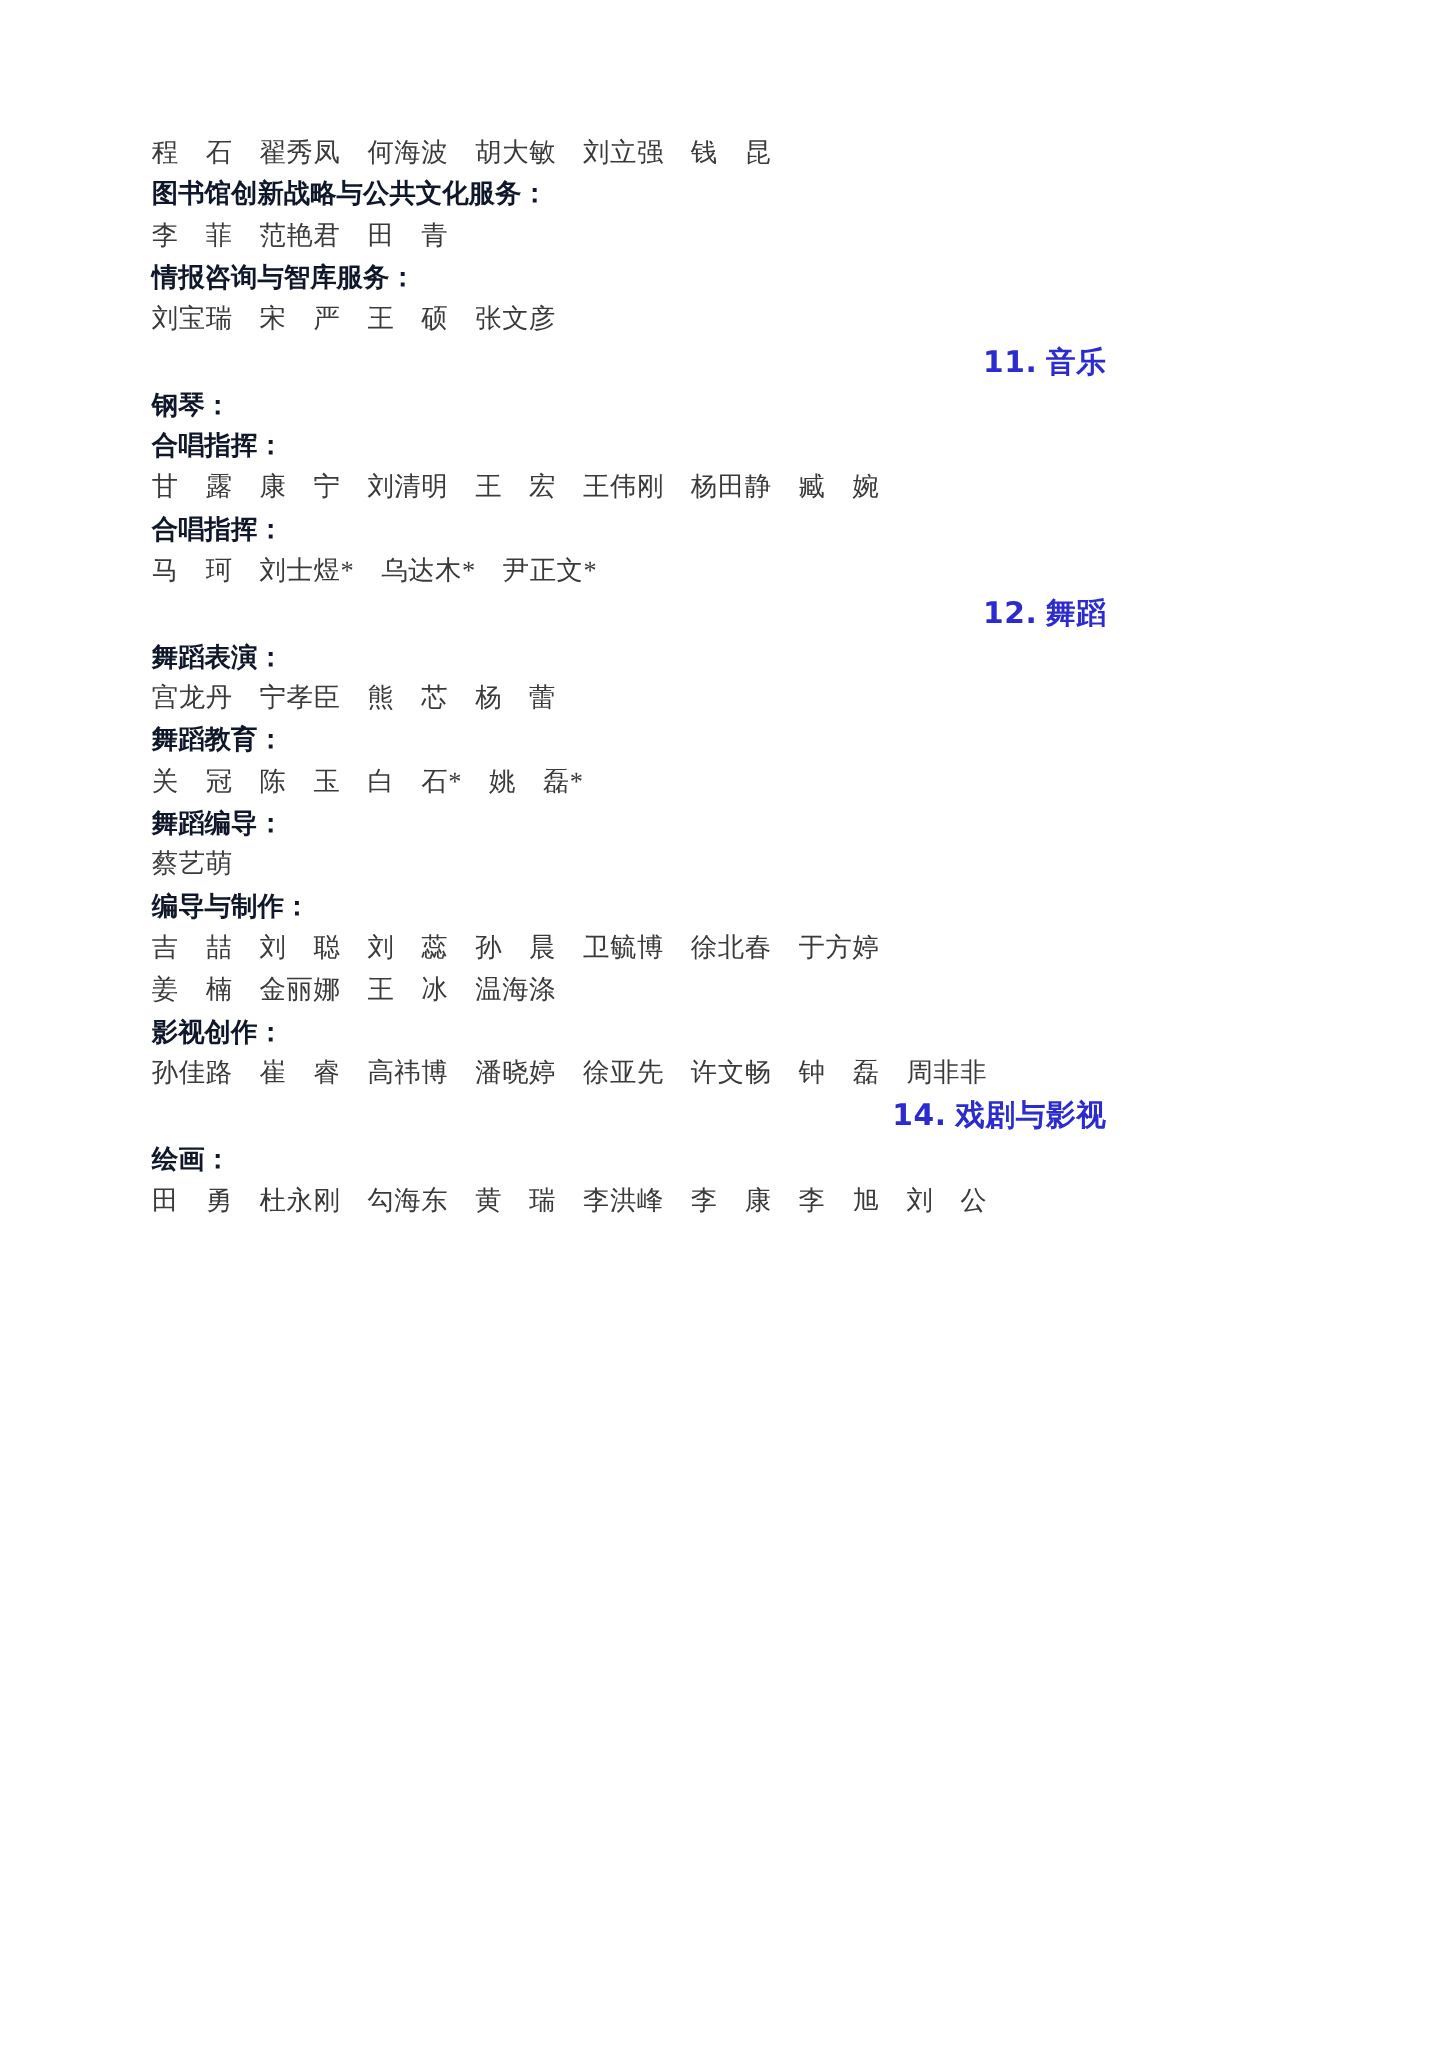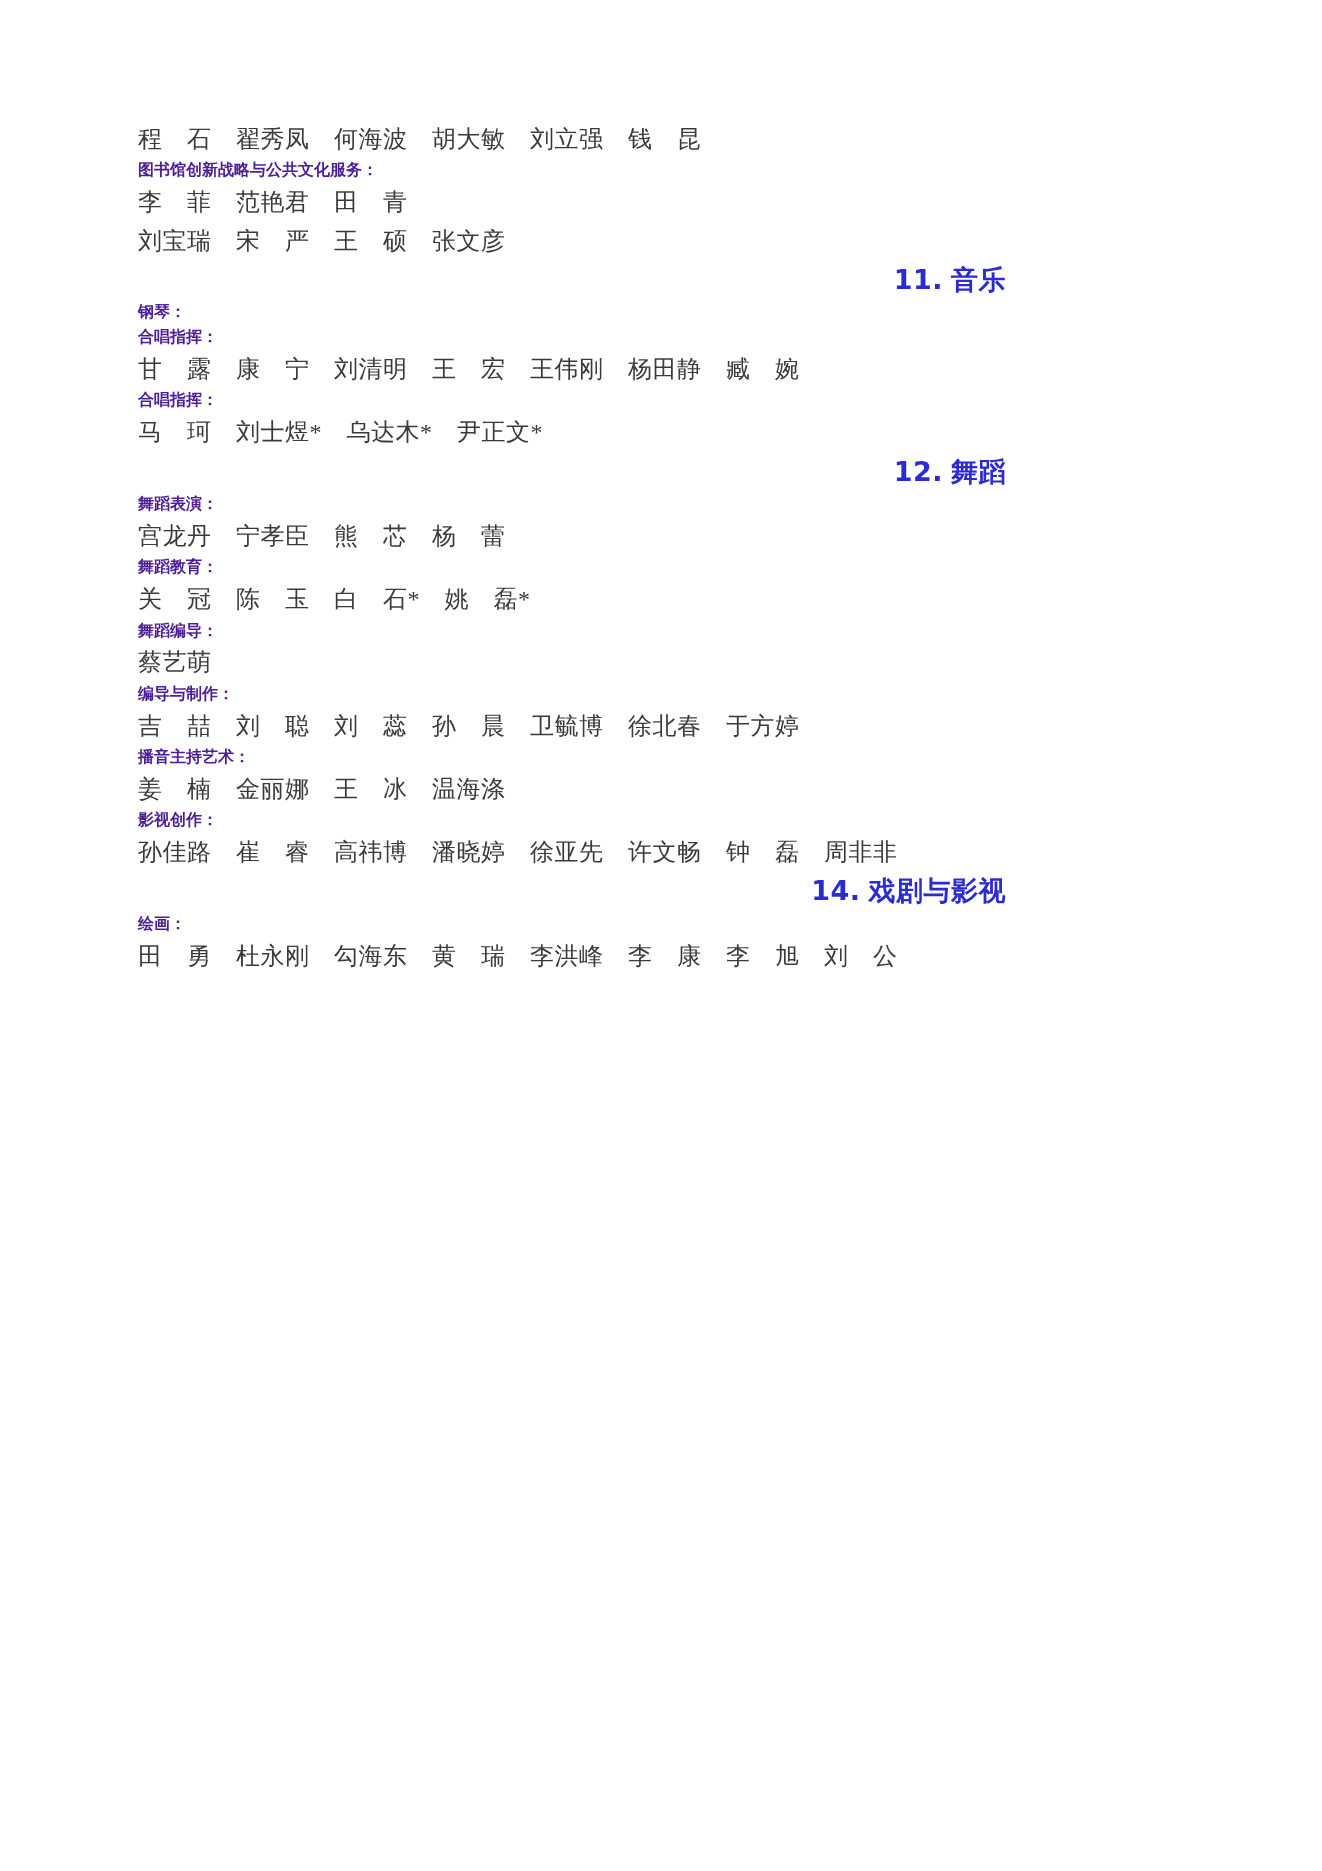--- a/index.html
+++ b/index.html
@@ -33,24 +33,24 @@
     margin: 14px 0 6px 0;
     padding-left: 0px;
     line-height: 1.5;
     text-align: right;
   }
   .section-heading .sec-num {
     margin-right: 8px;
   }
   
   .sub-heading {
-    font-family: Liberation Serif, serif;
+    font-family: Liberation Sans, sans-serif;
     font-weight: bold;
-    font-size: 16px;
-    color: #4c1d95;
+    font-size: 24px;
+    color: #0f172a;
     margin: 12px 0 4px 0;
     padding-left: 28px;
     line-height: 1.55;
   }
   
   .name-line {
     font-family: "Liberation Serif", "DejaVu Serif", serif;
     font-size: 24px;
     color: #3a3a3a;
     padding-left: 28px;
@@ -68,37 +68,37 @@
   }
 </style>
 </head>
 <body>
 
 <div class="page">
   <div class="doc-body" id="doc-body">
       <div class="name-line block top-line">程　石　翟秀凤　何海波　胡大敏　刘立强　钱　昆</div>
       <div class="sub-heading block">图书馆创新战略与公共文化服务：</div>
       <div class="name-line block">李　菲　范艳君　田　青</div>
+      <div class="sub-heading block">情报咨询与智库服务：</div>
       <div class="name-line block">刘宝瑞　宋　严　王　硕　张文彦</div>
       <div class="section-heading block"><span class="sec-num">11.</span><span>音乐</span></div>
       <div class="sub-heading block">钢琴：</div>
       <div class="sub-heading block">合唱指挥：</div>
       <div class="name-line block">甘　露　康　宁　刘清明　王　宏　王伟刚　杨田静　臧　婉</div>
       <div class="sub-heading block">合唱指挥：</div>
       <div class="name-line block">马　珂　刘士煜*　乌达木*　尹正文*</div>
       <div class="section-heading block"><span class="sec-num">12.</span><span>舞蹈</span></div>
       <div class="sub-heading block">舞蹈表演：</div>
       <div class="name-line block">宫龙丹　宁孝臣　熊　芯　杨　蕾</div>
       <div class="sub-heading block">舞蹈教育：</div>
       <div class="name-line block">关　冠　陈　玉　白　石*　姚　磊*</div>
       <div class="sub-heading block">舞蹈编导：</div>
       <div class="name-line block">蔡艺萌</div>
       <div class="sub-heading block">编导与制作：</div>
       <div class="name-line block">吉　喆　刘　聪　刘　蕊　孙　晨　卫毓博　徐北春　于方婷</div>
-      <div class="sub-heading block">播音主持艺术：</div>
       <div class="name-line block">姜　楠　金丽娜　王　冰　温海涤</div>
       <div class="sub-heading block">影视创作：</div>
       <div class="name-line block">孙佳路　崔　睿　高祎博　潘晓婷　徐亚先　许文畅　钟　磊　周非非</div>
       <div class="section-heading block"><span class="sec-num">14.</span><span>戏剧与影视</span></div>
       <div class="sub-heading block">绘画：</div>
       <div class="name-line block">田　勇　杜永刚　勾海东　黄　瑞　李洪峰　李　康　李　旭　刘　公</div>
     </div>
 </div>
 
 </body></html>

